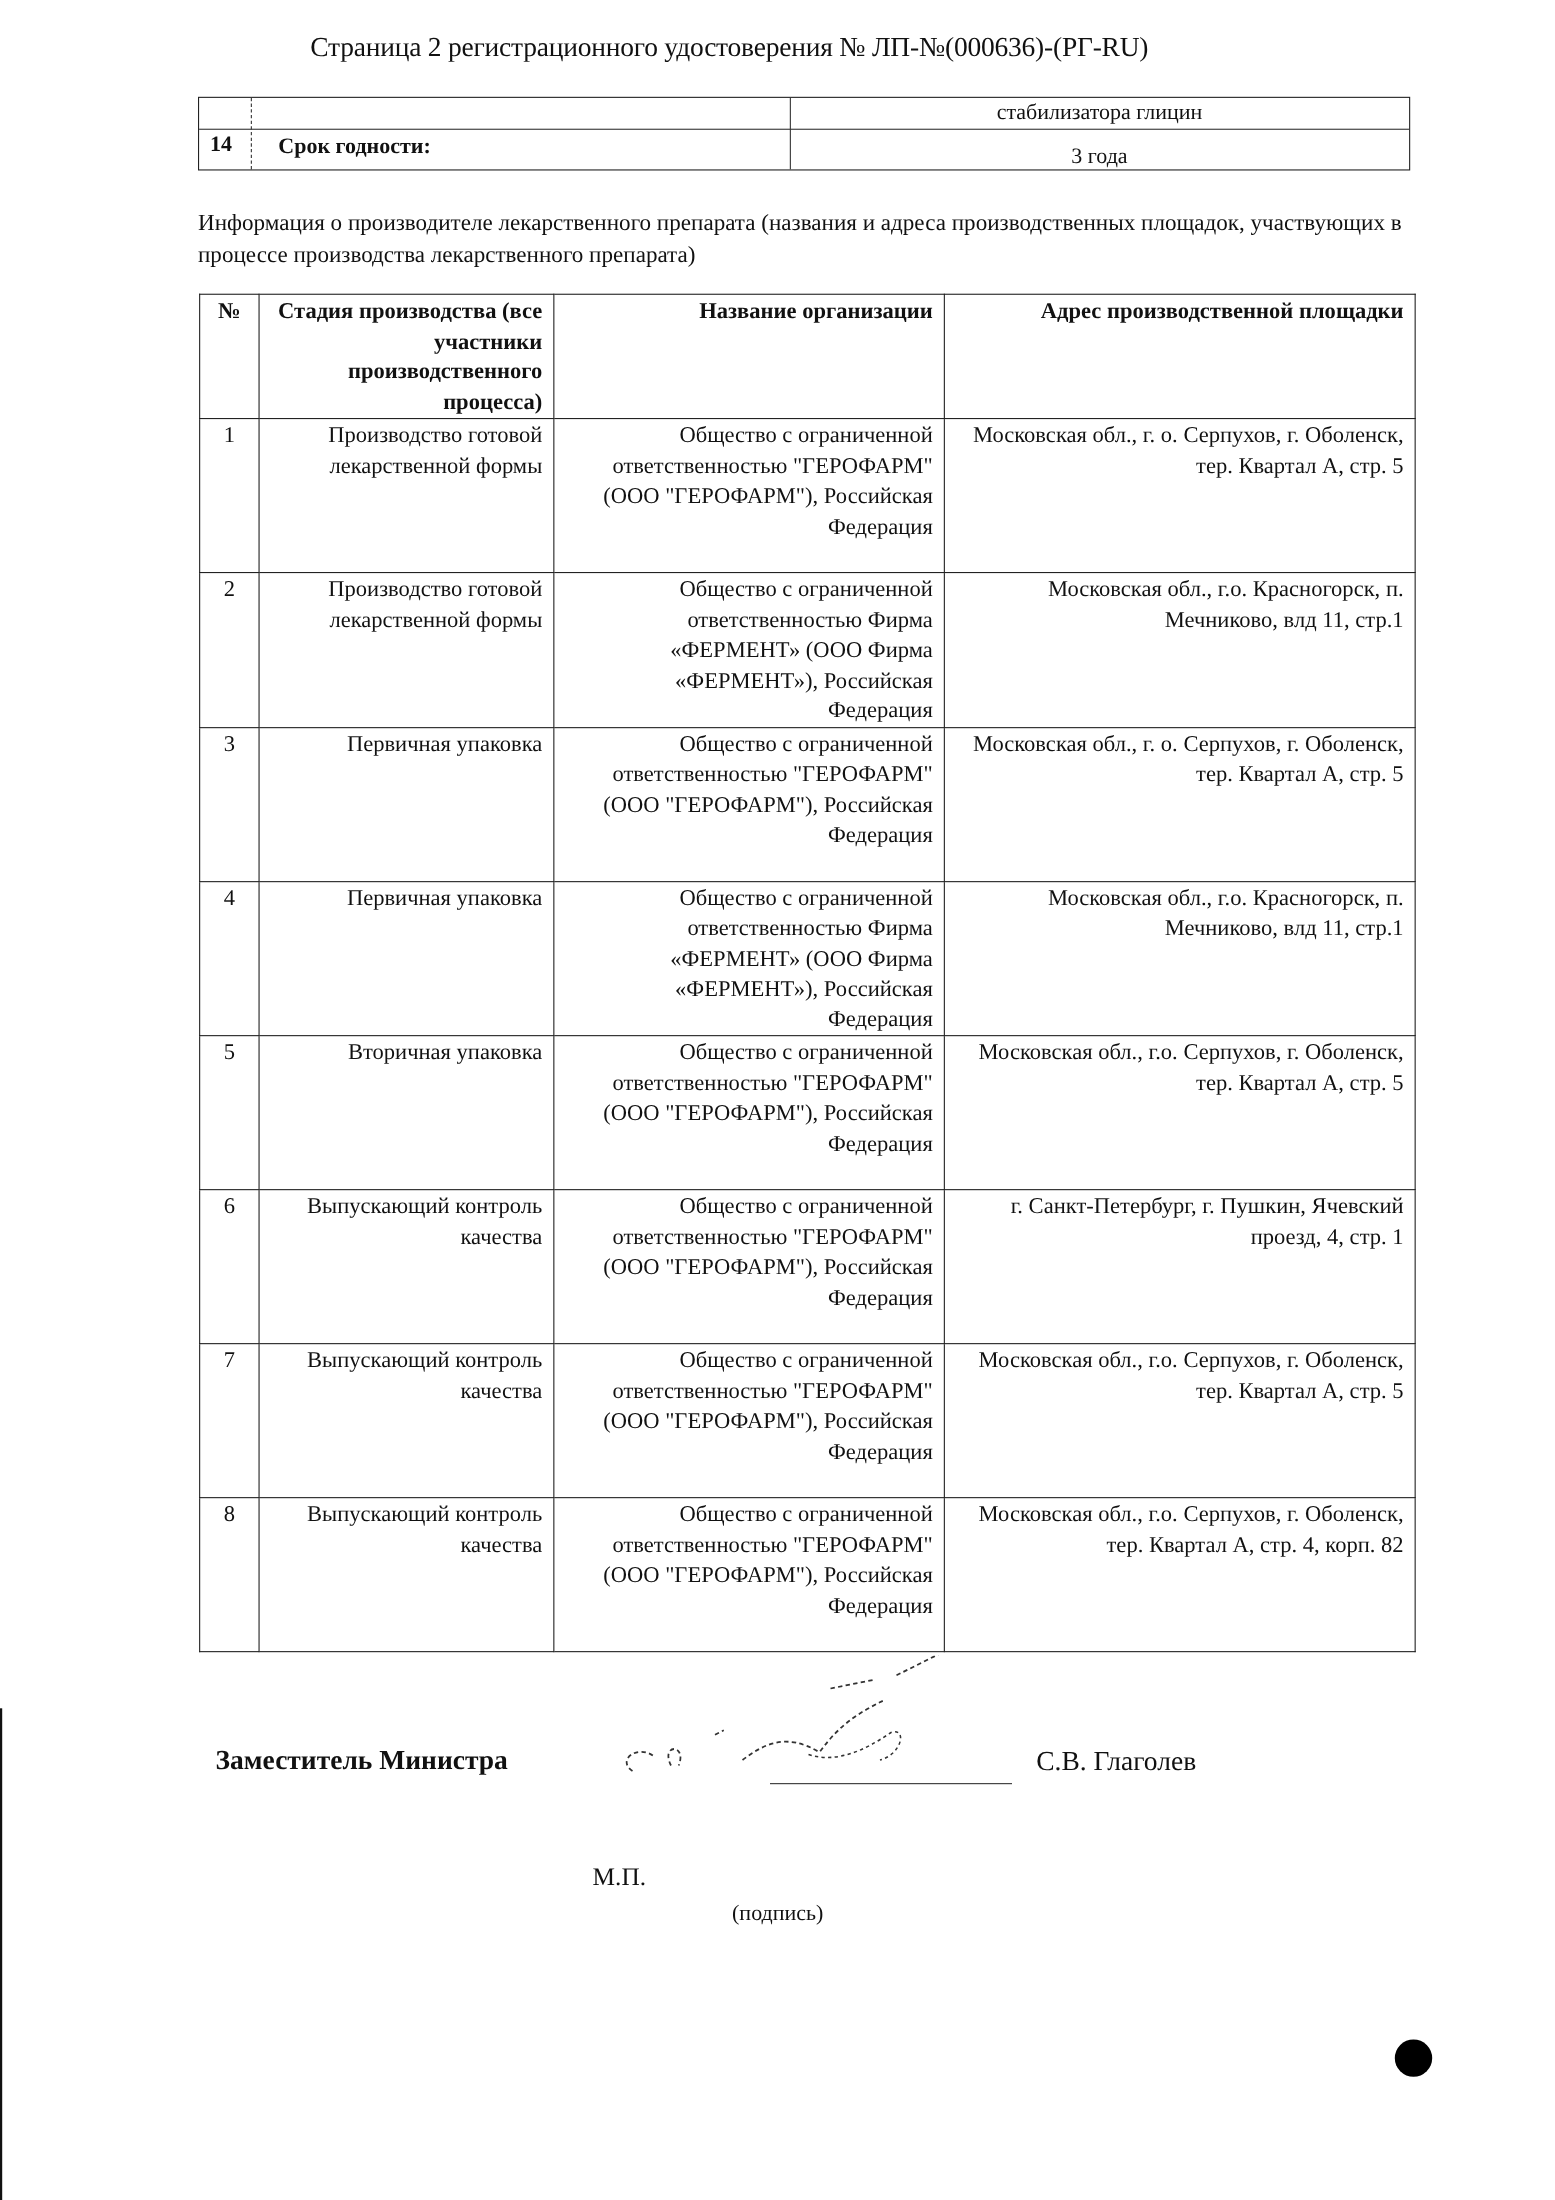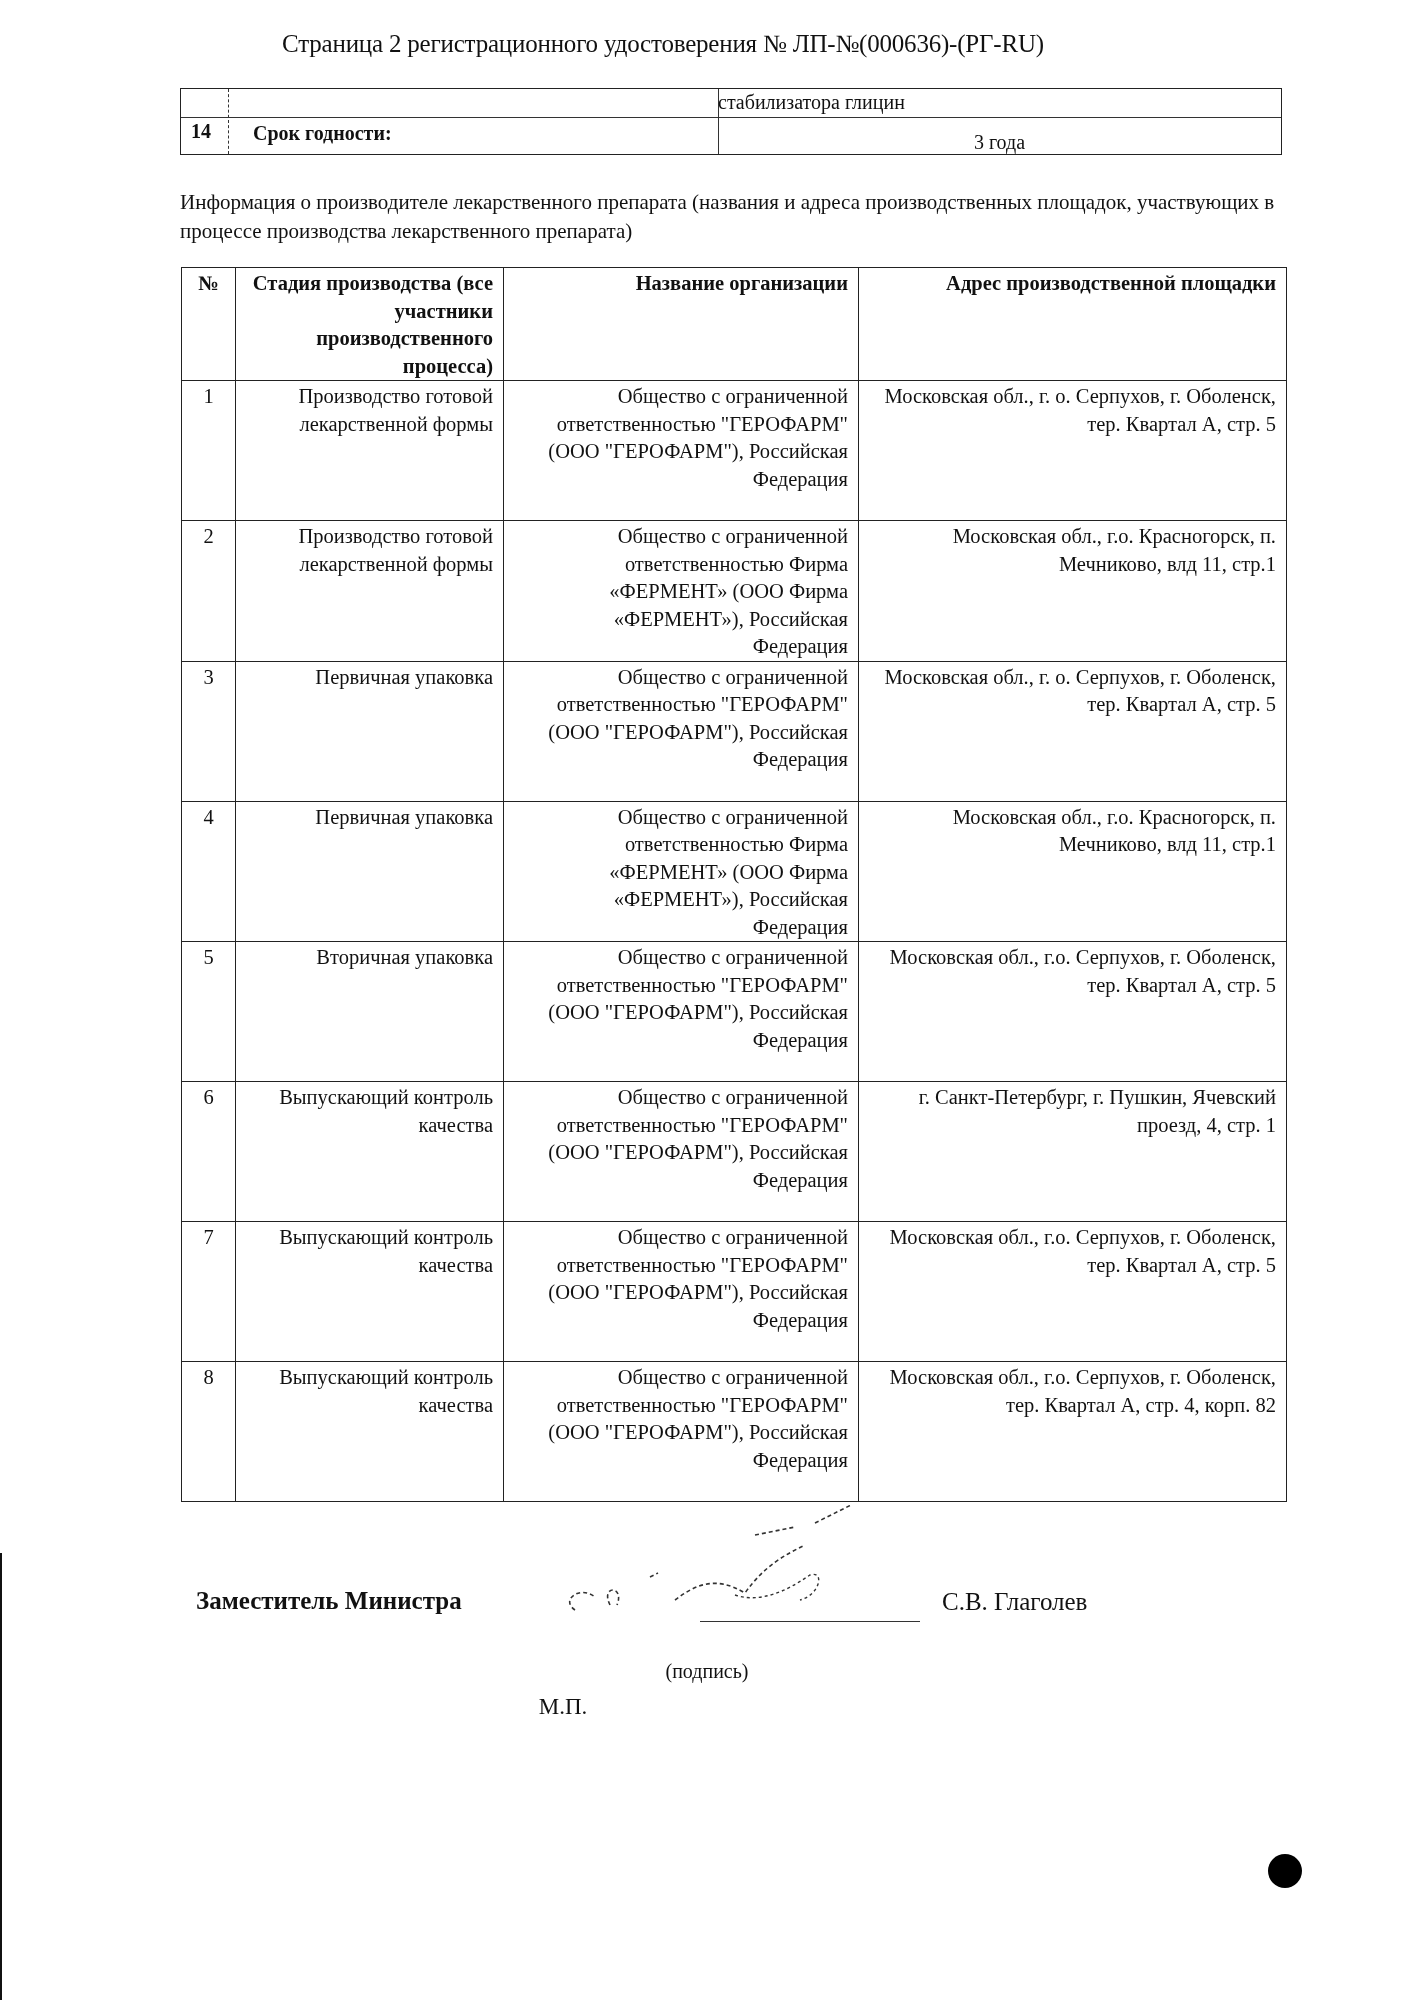--- a/index.html
+++ b/index.html
@@ -8,40 +8,40 @@
   .abs { position:absolute; }
   #page-title { left:0; width:1288px; top:30px; text-align:center; font-size:25px; letter-spacing:-0.2px;padding-left:19px; }
   
   #top-table { left:180px; top:88px; width:1102px; height:67px; border:1.5px solid #222; box-sizing:border-box; }
   #top-table .hline { position:absolute; left:0; right:0; top:28px; border-top:1.5px solid #333; }
   #top-table .v1 { position:absolute; top:0; bottom:0; left:47px; border-left:1px dashed #333; }
   #top-table .v2 { position:absolute; top:0; bottom:0; left:537px; border-left:1.5px solid #333; }
   #top-table .cell { position:absolute; font-size:20px; }
   #top-num { left:10px; top:31px; font-weight:bold; }
   #top-label { left:72px; top:33px; font-weight:bold; font-size:21px; }
-  #top-val1 { left:537px; right:0; top:2px; text-align:left; }
+  #top-val1 { left:537px; right:0; top:2px; text-align:center; }
   #top-val2 { left:537px; right:0; top:30px; text-align:center;margin-top:12px; }
 
   #info-text { left:180px; width:1110px; top:188px; font-size:21px; line-height:29px; }
 
   
   #main-table { position:absolute; left:181px; top:267px; border-collapse:collapse; table-layout:fixed; width:1105px; }
   #main-table td, #main-table th { border:1.5px solid #222; vertical-align:top; padding:2px 10px 0 10px;
       font-size:20.5px; line-height:27.5px; text-align:right; overflow:hidden; }
   #main-table th { font-weight:bold; height:110px; font-size:20.5px; }
   #main-table tr.row td { height:137px; }
   #main-table td.num { text-align:center; padding:2px 0 0 0; }
   #main-table td.stage { padding-left:16px; }
   col.c1 { width:54px; } col.c2 { width:268px; } col.c3 { width:355px; } col.c4 { width:428px; }
 
   #signer-title { left:196px; top:1587px; font-size:25px; font-weight:bold; }
   #signature { left:555px; top:1505px; width:400px; height:120px; }
   #sig-line { left:700px; top:1621px; width:220px; border-top:1px solid #333; }
   #signer-name { left:942px; top:1588px; font-size:25px; font-weight:normal; }
-  #sig-caption { left:0; width:1414px; top:1660px; text-align:center; font-size:20px; }
+  #sig-caption { left:0; width:1414px; top:1728px; text-align:center; font-size:20px; }
   #stamp-label { left:0; width:1126px; top:1694px; text-align:center; font-size:23px; }
   #left-edge { left:0; top:1553px; height:447px; border-left:2px solid #111; }
   #dot { left:1268px; top:1854px; width:34px; height:34px; border-radius:50%; background:#000; }
 </style>
 </head>
 <body>
 
 <div id="page-title" class="abs">Страница 2 регистрационного удостоверения № ЛП-№(000636)-(РГ-RU)</div>
 
 <div id="top-table" class="abs">

